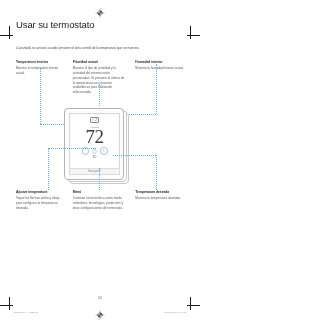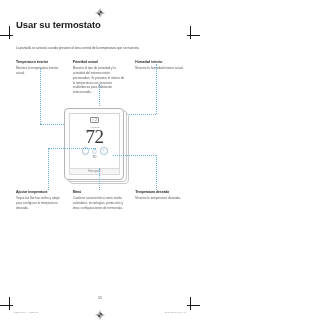--- a/index.html
+++ b/index.html
@@ -25,21 +25,21 @@
   .reg-mark svg{display:block;width:100%;height:100%;}
 
   
   .content{
     position:absolute;
     left:16px;right:12px;top:20px;
   }
 
   .title{
     font-size:9.5px;
-    font-weight:700;
+    font-weight:400;
     letter-spacing:-0.1px;
     color:#1b1b1b;
     margin:0 0 16px 0;
     line-height:1.1;
   }
   .intro{
     font-size:3.1px;
     line-height:1.55;
     color:#4a4a4a;
     margin:0 0 9px 0;

